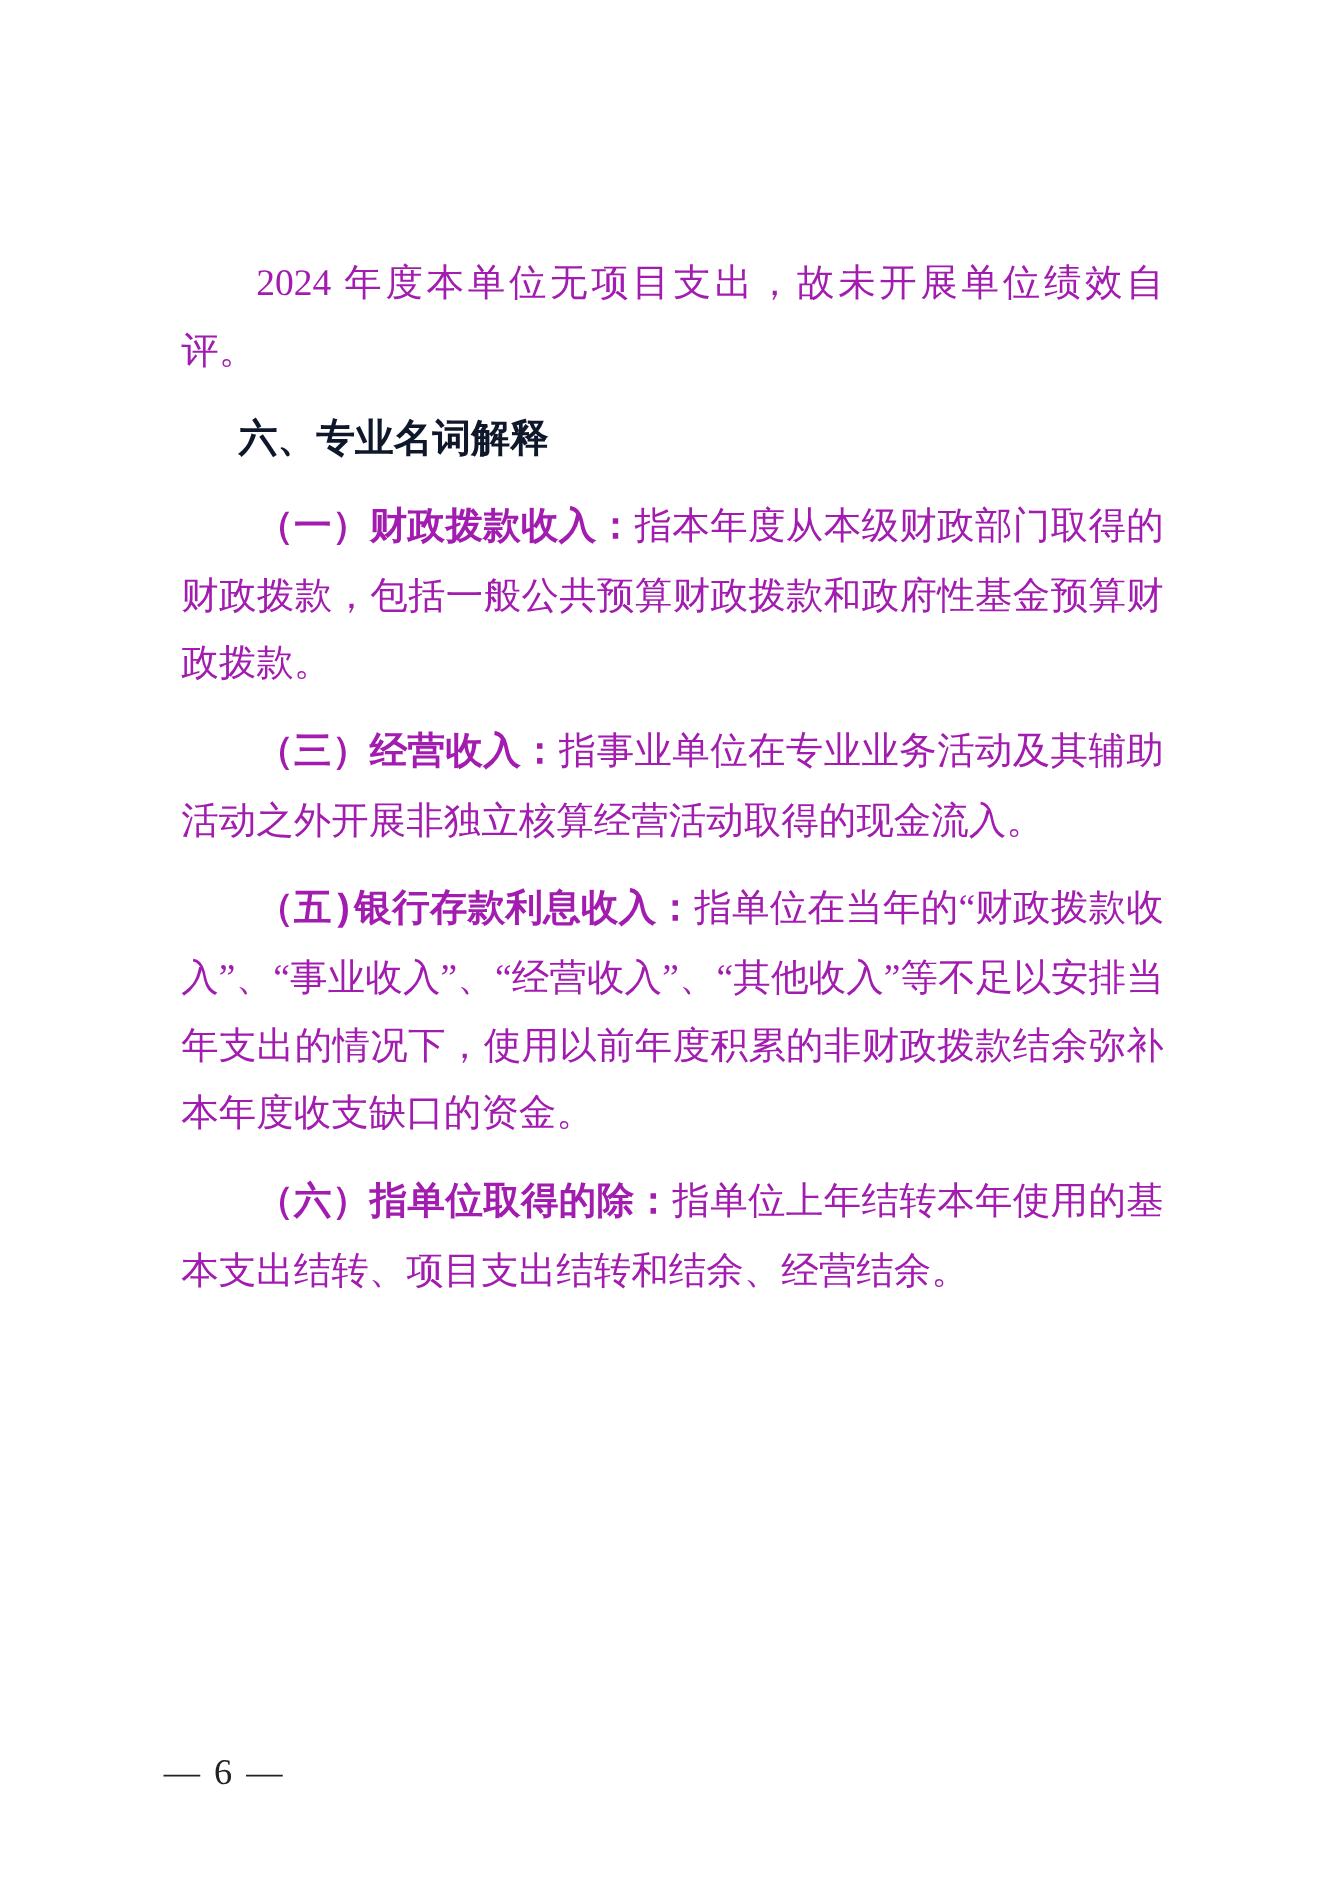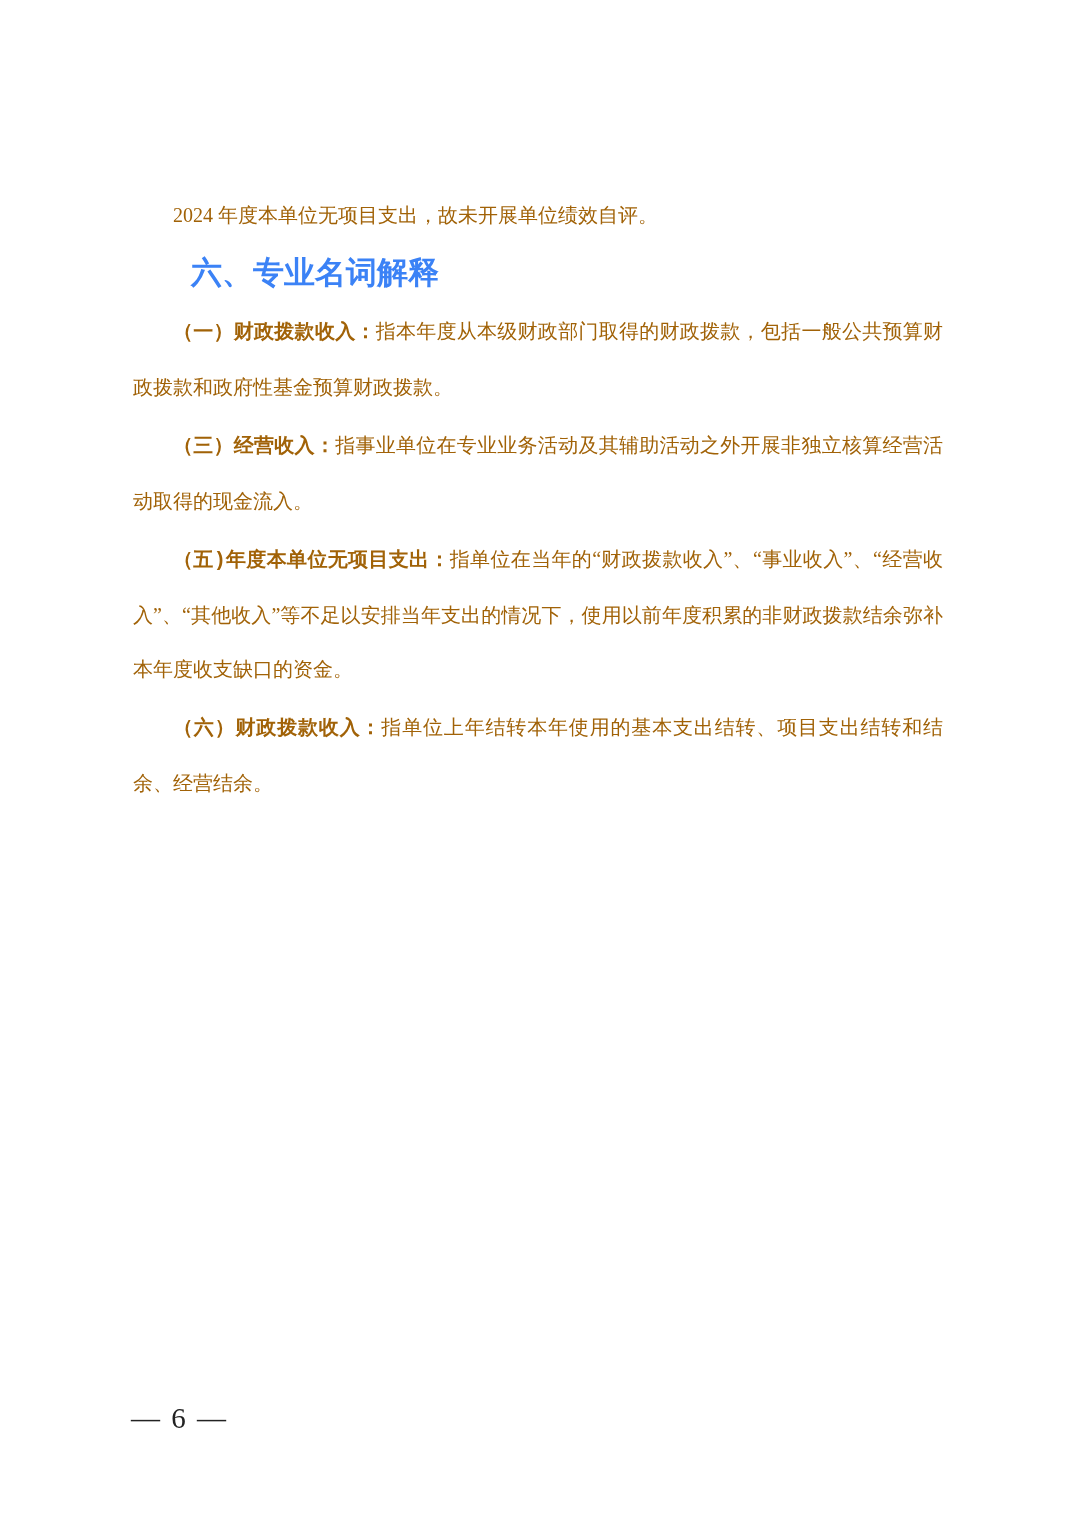--- a/index.html
+++ b/index.html
@@ -20,37 +20,37 @@
     inset: 0;
     background: #ffffff;
   }
   .content {
     position: absolute;
     top: 184px;
     left: 129px;
     width: 818px;
   }
   .para {
-    margin: 4px;
-    font-size: 20px;
+    margin: 16px;
+    font-size: 30px;
     line-height: 54px;
     text-indent: 2em;
     text-align: justify;
     text-justify: inter-ideograph;
     word-break: break-all;
-    color: #a16207;
+    color: #a21caf;
   }
   .section-heading {
     margin: 0;
     font-size: 31px;
     line-height: 54px;
     text-indent: 2em;
     font-family: "Liberation Sans", "DejaVu Sans", sans-serif;
     font-weight: bold;
-    color: #3b82f6;
+    color: #0f172a;
   }
   .term {
     font-weight: bold;
     font-family: Liberation Mono, monospace;
   }
   .footer {
     position: absolute;
     left: 131px;
     top: 1398px;
     font-size: 29px;
@@ -73,23 +73,23 @@
       <span class="term">（一）财政拨款收入：</span><span>指本年度从本级财政部门取得的财政拨款，包括一般公共预算财政拨款和政府性基金预算财政拨款。</span>
     </p>
 
 
     <p class="para">
       <span class="term">（三）经营收入：</span><span>指事业单位在专业业务活动及其辅助活动之外开展非独立核算经营活动取得的现金流入。</span>
     </p>
 
 
     <p class="para">
-      <span class="term">（五)年度本单位无项目支出：</span><span>指单位在当年的“财政拨款收入”、“事业收入”、“经营收入”、“其他收入”等不足以安排当年支出的情况下，使用以前年度积累的非财政拨款结余弥补本年度收支缺口的资金。</span>
+      <span class="term">（五)银行存款利息收入：</span><span>指单位在当年的“财政拨款收入”、“事业收入”、“经营收入”、“其他收入”等不足以安排当年支出的情况下，使用以前年度积累的非财政拨款结余弥补本年度收支缺口的资金。</span>
     </p>
 
     <p class="para">
-      <span class="term">（六）财政拨款收入：</span><span>指单位上年结转本年使用的基本支出结转、项目支出结转和结余、经营结余。</span>
+      <span class="term">（六）指单位取得的除：</span><span>指单位上年结转本年使用的基本支出结转、项目支出结转和结余、经营结余。</span>
     </p>
 
   </div>
 
   <div class="footer">— 6 —</div>
 </div>
 
 </body></html>

